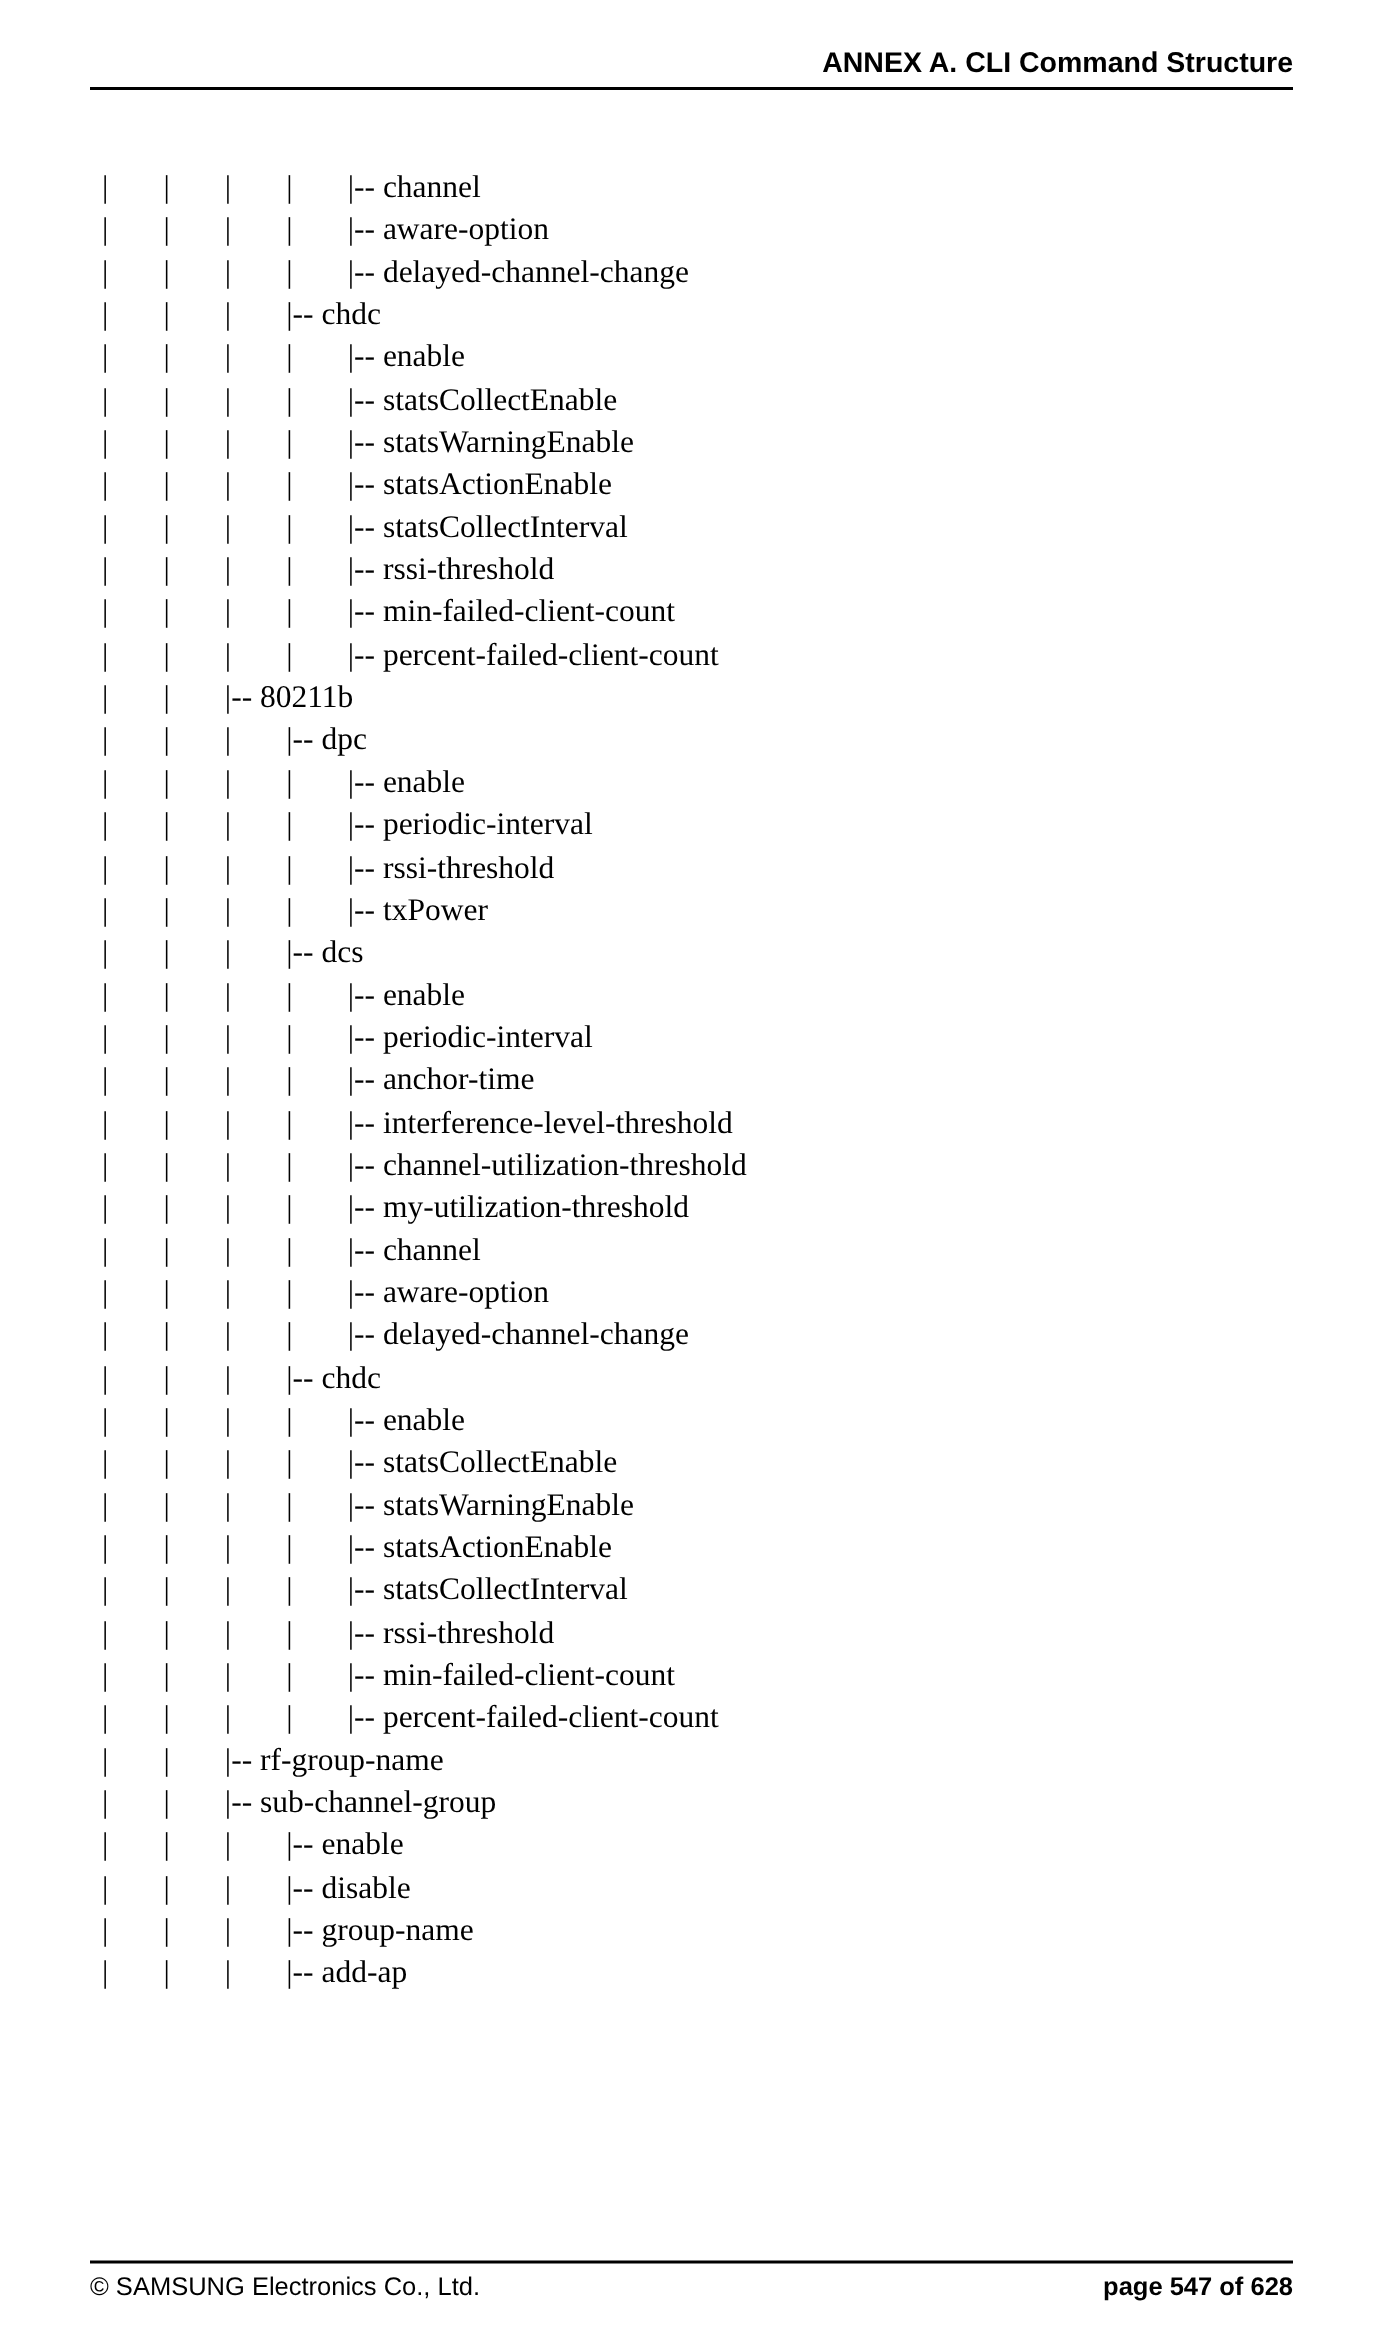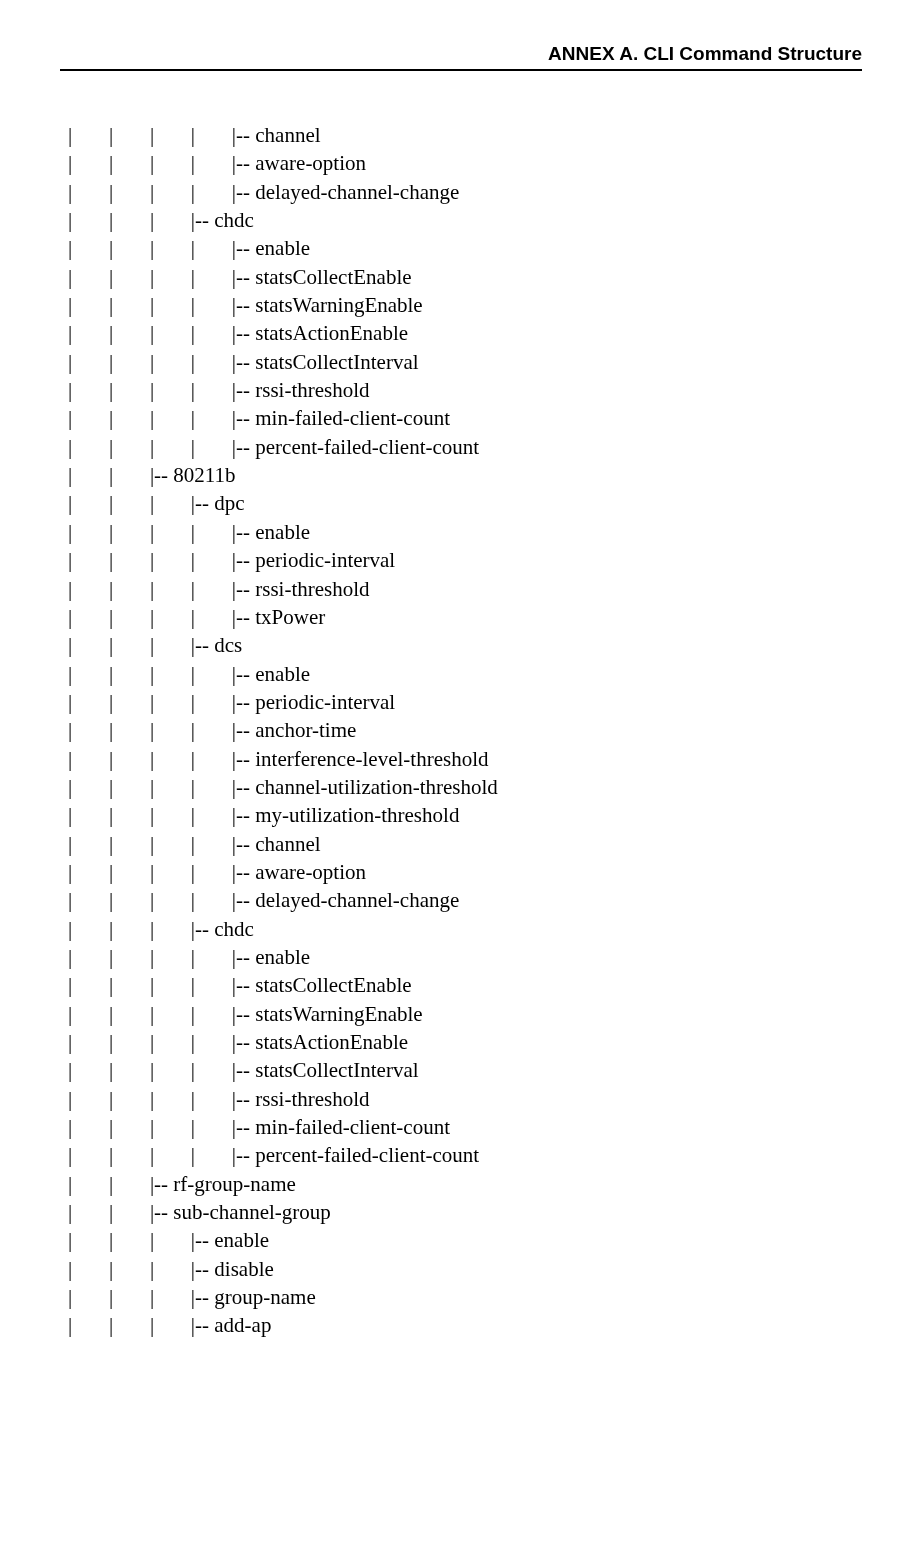--- a/index.html
+++ b/index.html
@@ -7,21 +7,21 @@
     padding: 0;
     background: #fff;
     font-family: "Times New Roman", Times, serif;
     color: #000;
     width: 922px;
   }
   .page {
     width: 922px;
     min-height: 1565px;
     box-sizing: border-box;
-    padding: 43px 60px 0 60px;
+    padding: 32px 60px 0 60px;
     position: relative;
   }
   .header {
     text-align: right;
     font-family: Arial, Helvetica, sans-serif;
     font-weight: bold;
     font-size: 19px;
     padding-bottom: 4px;
   }
   .header-rule {
@@ -61,14 +61,21 @@
 
 <div class="page">
 
   <div class="header">
     <span>ANNEX A. CLI Command Structure</span>
   </div>
   <hr class="header-rule">
 
   <div class="tree" id="tree"><div>|       |       |       |       |-- channel</div><div>|       |       |       |       |-- aware-option</div><div>|       |       |       |       |-- delayed-channel-change</div><div>|       |       |       |-- chdc</div><div>|       |       |       |       |-- enable</div><div>|       |       |       |       |-- statsCollectEnable</div><div>|       |       |       |       |-- statsWarningEnable</div><div>|       |       |       |       |-- statsActionEnable</div><div>|       |       |       |       |-- statsCollectInterval</div><div>|       |       |       |       |-- rssi-threshold</div><div>|       |       |       |       |-- min-failed-client-count</div><div>|       |       |       |       |-- percent-failed-client-count</div><div>|       |       |-- 80211b</div><div>|       |       |       |-- dpc</div><div>|       |       |       |       |-- enable</div><div>|       |       |       |       |-- periodic-interval</div><div>|       |       |       |       |-- rssi-threshold</div><div>|       |       |       |       |-- txPower</div><div>|       |       |       |-- dcs</div><div>|       |       |       |       |-- enable</div><div>|       |       |       |       |-- periodic-interval</div><div>|       |       |       |       |-- anchor-time</div><div>|       |       |       |       |-- interference-level-threshold</div><div>|       |       |       |       |-- channel-utilization-threshold</div><div>|       |       |       |       |-- my-utilization-threshold</div><div>|       |       |       |       |-- channel</div><div>|       |       |       |       |-- aware-option</div><div>|       |       |       |       |-- delayed-channel-change</div><div>|       |       |       |-- chdc</div><div>|       |       |       |       |-- enable</div><div>|       |       |       |       |-- statsCollectEnable</div><div>|       |       |       |       |-- statsWarningEnable</div><div>|       |       |       |       |-- statsActionEnable</div><div>|       |       |       |       |-- statsCollectInterval</div><div>|       |       |       |       |-- rssi-threshold</div><div>|       |       |       |       |-- min-failed-client-count</div><div>|       |       |       |       |-- percent-failed-client-count</div><div>|       |       |-- rf-group-name</div><div>|       |       |-- sub-channel-group</div><div>|       |       |       |-- enable</div><div>|       |       |       |-- disable</div><div>|       |       |       |-- group-name</div><div>|       |       |       |-- add-ap</div></div>
 
+  <div class="footer">
+    <hr class="footer-rule">
+    <div class="footer-row">
+      <span class="footer-left">© SAMSUNG Electronics Co., Ltd.</span>
+      <span class="footer-right">page 547 of 628</span>
+    </div>
+  </div>
 
 </div>
 
 </body></html>

